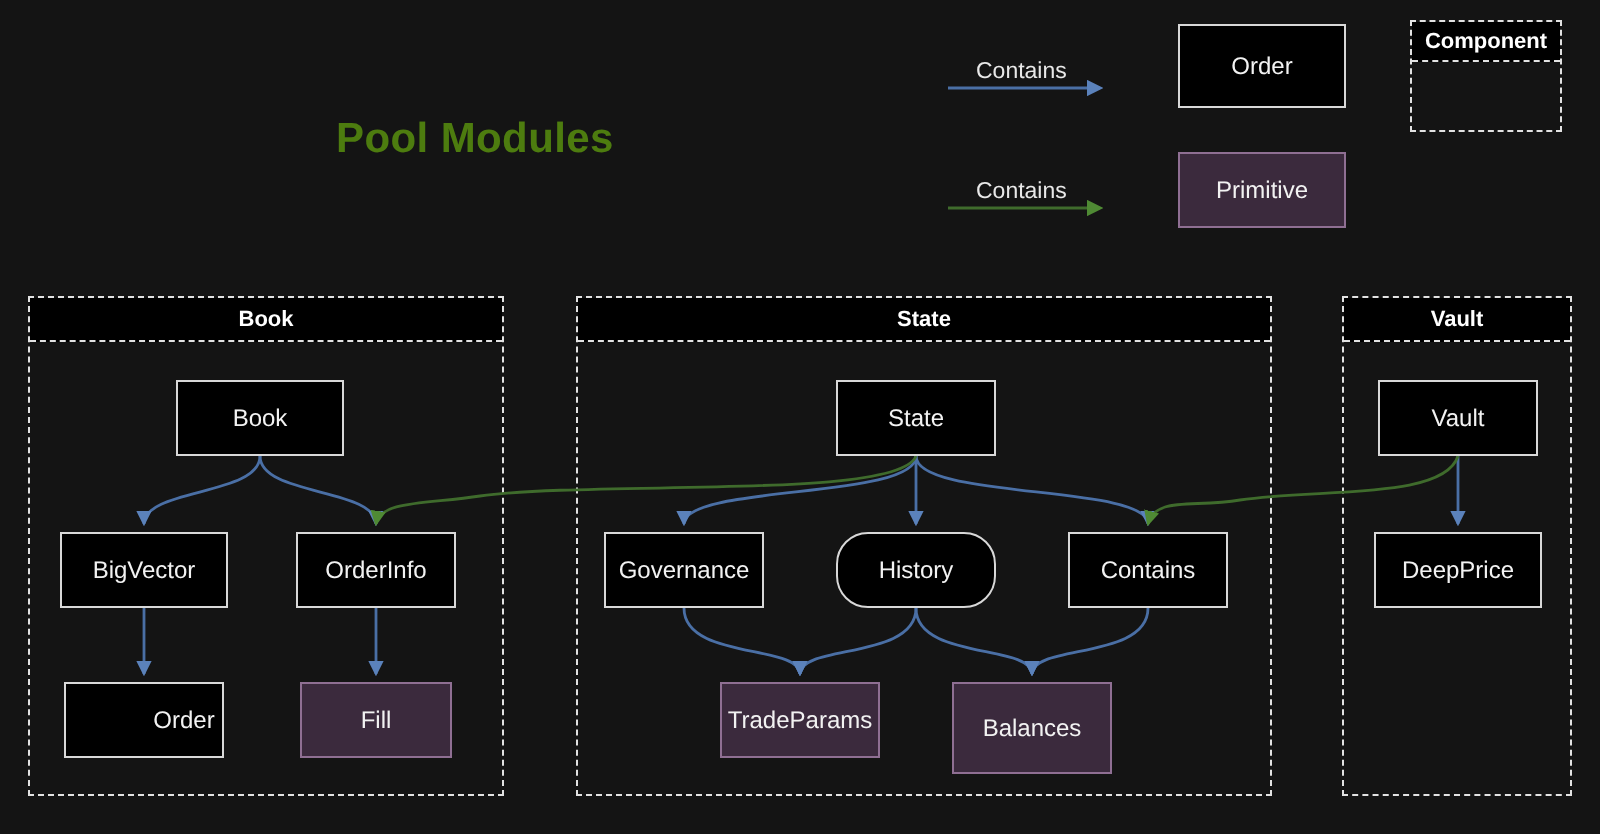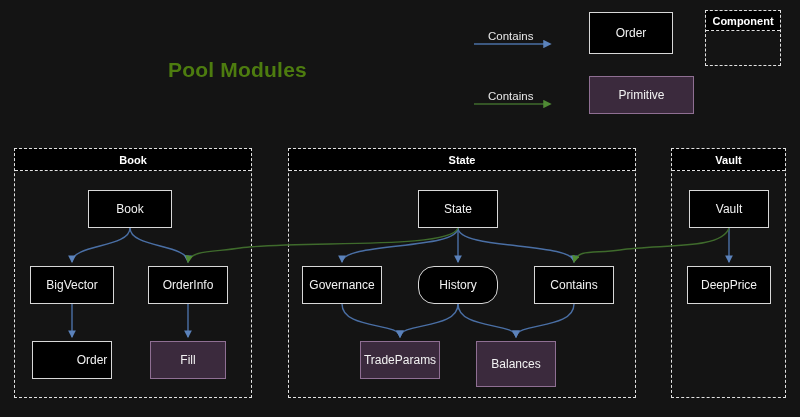--- a/index.html
+++ b/index.html
@@ -141,21 +141,21 @@
         <path d="M 0 0 L 10 5 L 0 10 z" fill="#4f8a34"></path>
       </marker>
     </defs>
     <path d="M 2 8 L 78 8" stroke="#3f6b2c" stroke-width="1.4" fill="none" marker-end="url(#lg-green)"></path>
   </svg>
 
   <div class="node module" id="legend-module-box" style="left:589px; top:12px; width:84px; height:42px;">
     <span>Order</span>
   </div>
 
-  <div class="node primitive" id="legend-primitive-box" style="left:589px; top:76px; width:105px; height:38px;">
+  <div class="node primitive" id="legend-primitive-box" style="left:589px; top:76px; width:84px; height:38px;">
     <span>Primitive</span>
   </div>
 
   <div class="component" id="legend-component-box">
     <div class="component-title">Component</div>
   </div>
 
   <div id="component-layer">
       <div class="component" style="left: 14px; top: 148px; width: 238px; height: 250px;">
         <div class="component-title">Book</div>

